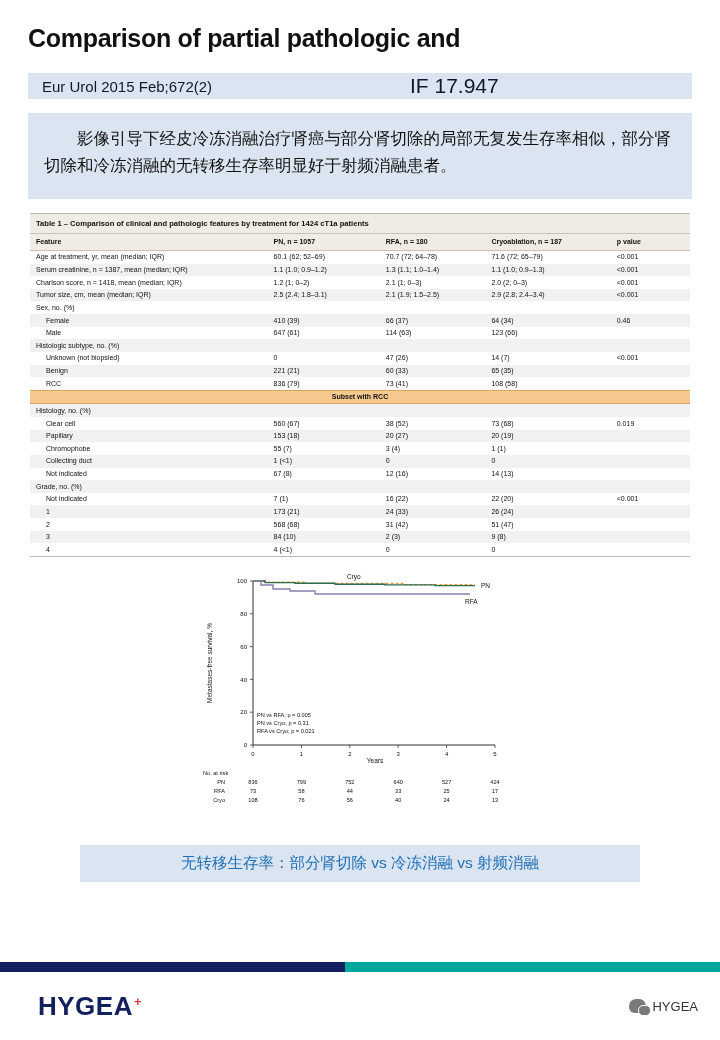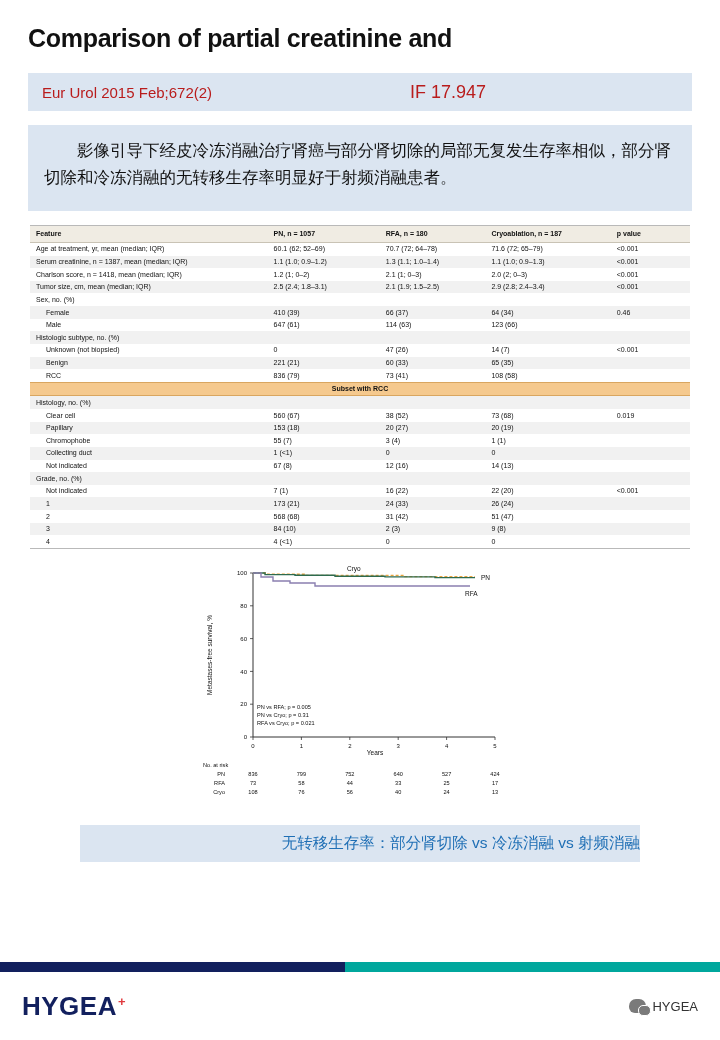--- a/index.html
+++ b/index.html
@@ -24,33 +24,33 @@
     font-weight: bold;
     line-height: 1.32;
     letter-spacing: -0.3px;
     color: #111111;
     padding: 22px 28px 0 28px;
   }
   .title-line { display: block; }
   .journal-bar {
     margin: 18px 28px 0 28px;
     background: #dbe5f1;
-    height: 38px;
+    height: 26px;
     display: flex;
     align-items: center;
     padding: 0 14px;
     font-size: 15px;
-    color: #b91c1c;
+    color: #0f172a;
   }
   .journal-name { flex: 0 0 auto; }
   .journal-if {
     position: absolute;
     left: 50%;
     transform: translateX(50px);
-    font-size: 18px;
+    font-size: 21px;
   }
   .journal-bar-inner {
     position: relative;
     width: 100%;
     display: flex;
     align-items: center;
   }
   .summary-box {
     margin: 14px 28px 0 28px;
     background: #dbe5f1;
@@ -114,21 +114,21 @@
 
   
   .cap-bar {
     background: #dbe5f1;
     color: #1f6fb5;
     font-size: 15.5px;
     text-align: center;
     padding: 8px 0;
   }
   .cap-top { margin: 22px 80px 0 80px; }
-  .cap-bottom { margin: 16px 80px 0 80px; text-align: right; }
+  .cap-bottom { margin: 28px 80px 0 80px; }
 
   
   .chart-area {
     margin: 10px auto 0 auto;
     width: 330px;
     height: 250px;
     position: relative;
   }
   .chart-svg { display: block; }
 
@@ -137,21 +137,21 @@
     position: absolute;
     left: 0; right: 0;
     bottom: 68px;
     height: 10px;
     display: flex;
   }
   .bar-dark { background: #12205e; flex: 0 0 345px; }
   .bar-teal { background: #00a79d; flex: 1; }
   .footer {
     position: absolute;
-    left: 0; right: 0; bottom: 0;
+    left: 16px; right: 0; bottom: 0;
     height: 68px;
     background: #ffffff;
     display: flex;
     align-items: center;
     justify-content: space-between;
     padding: 0 22px;
   }
   .logo {
     font-size: 26px;
     font-weight: bold;
@@ -189,35 +189,36 @@
     right: -5px; bottom: -3px;
     border: 1.5px solid #fff;
   }
 </style>
 </head>
 <body>
 
 <div class="slide">
 
   <div class="title">
-    <span class="title-line">Comparison of partial creatinine and</span>
+    <span class="title-line">Comparison of partial pathologic and</span>
   </div>
 
   <div class="journal-bar">
     <div class="journal-bar-inner">
       <span class="journal-name">Eur Urol 2015 Feb;672(2)</span>
       <span class="journal-if">IF 17.947</span>
     </div>
   </div>
 
   <div class="summary-box">
     <p>影像引导下经皮冷冻消融治疗肾癌与部分肾切除的局部无复发生存率相似，部分肾切除和冷冻消融的无转移生存率明显好于射频消融患者。</p>
   </div>
 
   <div class="table-wrap">
+    <div class="table-caption">Table 1 – Comparison of clinical and pathologic features by treatment for 1424 cT1a patients</div>
     <table class="data">
       <thead>
         <tr>
           <th class="col-feature">Feature</th>
           <th class="col-pn">PN, n = 1057</th>
           <th class="col-rfa">RFA, n = 180</th>
           <th class="col-cryo">Cryoablation, n = 187</th>
           <th class="col-p">p value</th>
         </tr>
       </thead>

